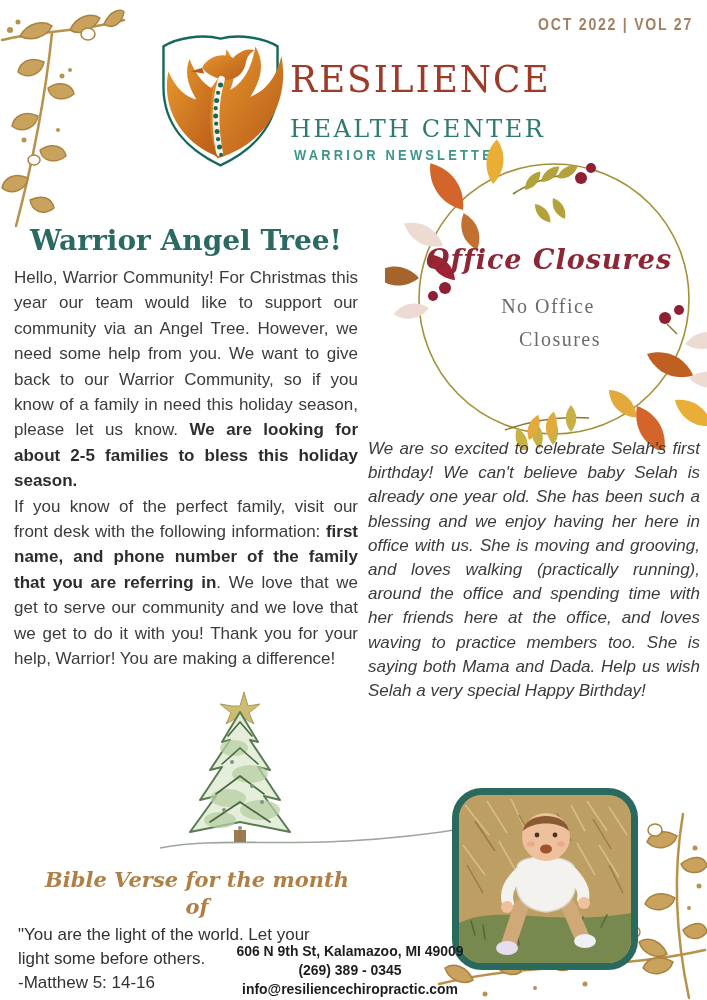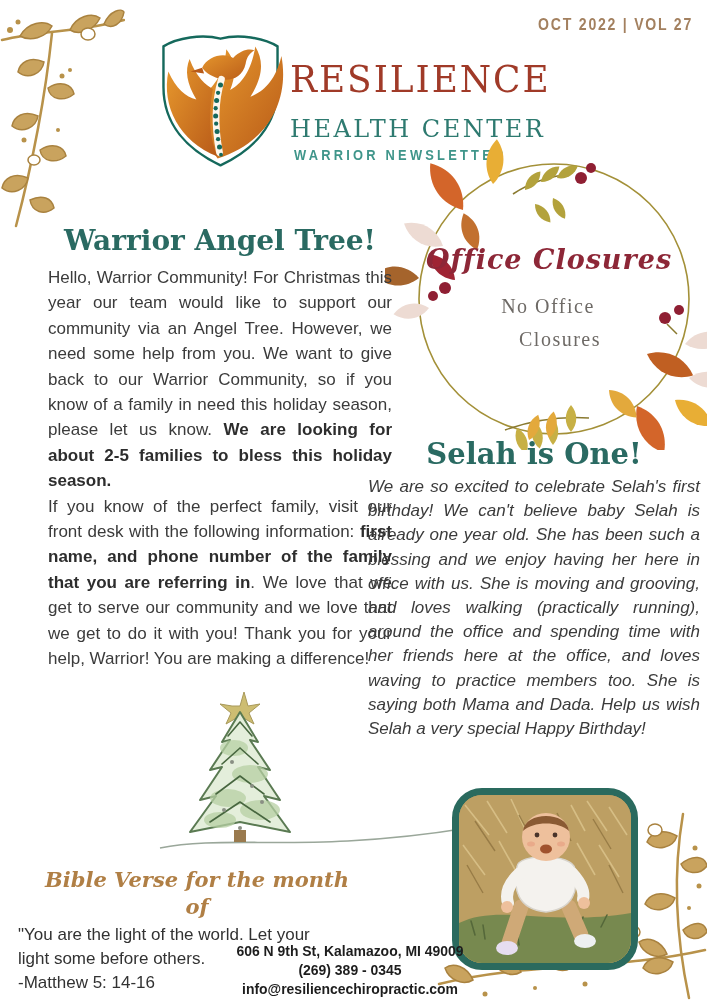--- a/index.html
+++ b/index.html
@@ -18,21 +18,21 @@
   .brand-sub{font-family:"DejaVu Serif",serif;font-size:24px;letter-spacing:2.5px;color:#2e7a70;
          margin-top:14px;white-space:nowrap;}
   .tagline{font-family:"Liberation Sans",sans-serif;font-weight:bold;font-size:14px;
          letter-spacing:3.5px;color:#3f958a;margin-top:4px;margin-left:4px;white-space:nowrap;
          transform:scaleX(.92);transform-origin:left;}
 
   
   .h-teal{font-family:"DejaVu Serif",serif;font-weight:bold;color:#2a6a62;text-align:center;}
 
   
-  .col-left{left:14px;top:224px;width:344px;margin-left:34px;}
+  .col-left{left:14px;top:224px;width:344px;}
   .col-left .h-teal{font-size:28px;margin:0 0 8px 0;}
   .body-text{font-size:17px;line-height:25.4px;text-align:justify;margin:0;color:#3b3b3b;}
   .body-text b{color:#2d2d2d;}
 
   
   .col-right{left:368px;top:437px;width:332px;}
   .col-right .h-teal{font-size:29px;margin:0 0 4px 0;}
   .col-right .body-text{line-height:24.2px;font-style:italic;}
 
   
@@ -257,21 +257,20 @@
   <div class="abs bv-title">
     <div>Bible Verse for the month of</div>
   </div>
   <div class="abs bv-quote">
     <div>"You are the light of the world. Let your</div>
     <div>light some before others.</div>
     <div>-Matthew 5: 14-16</div>
   </div>
 
   <div class="abs col-right">
-    <h1 class="h-teal">Selah is One!</h1>
     <p class="body-text">We are so excited to celebrate Selah's first birthday! We can't believe baby Selah is already one year old. She has been such a blessing and we enjoy having her here in office with us. She is moving and grooving, and loves walking (practically running), around the office and spending time with her friends here at the office, and loves waving to practice members too. She is saying both Mama and Dada. Help us wish Selah a very special Happy Birthday!</p>
   </div>
 
   <div class="abs photo">
     <svg width="172" height="168" viewBox="0 0 172 168">
       <rect width="172" height="168" fill="#bd9f63"></rect>
       <g stroke="#d9c189" stroke-width="1.6" opacity="0.9">
         <path d="M6,10 L30,40 M28,6 L48,38 M52,4 L66,34 M128,6 L148,36 M150,12 L168,40 M112,10 L126,36"></path>
         <path d="M4,50 L26,80 M40,46 L58,78 M140,50 L160,82 M118,48 L136,80"></path>
       </g>

